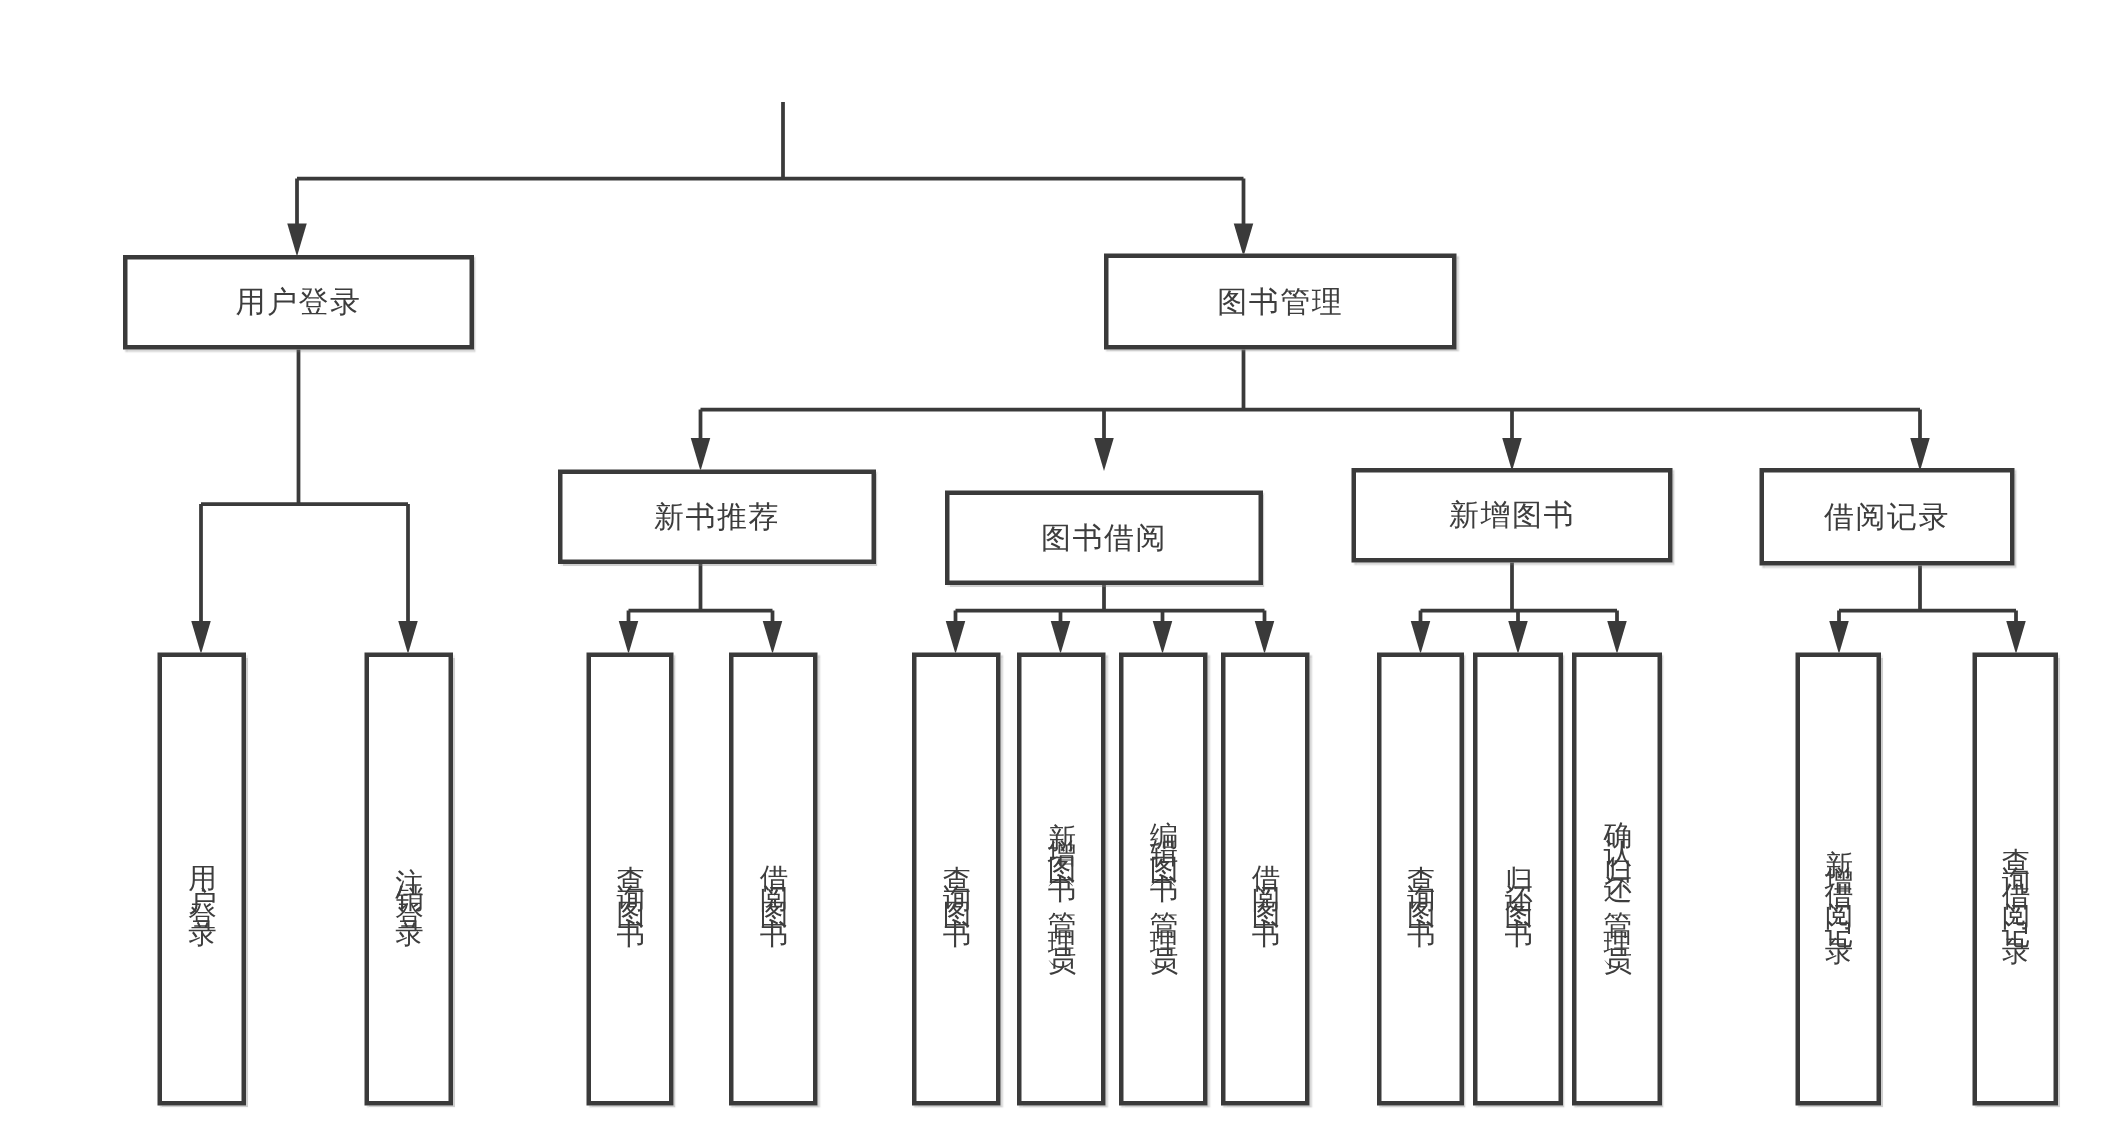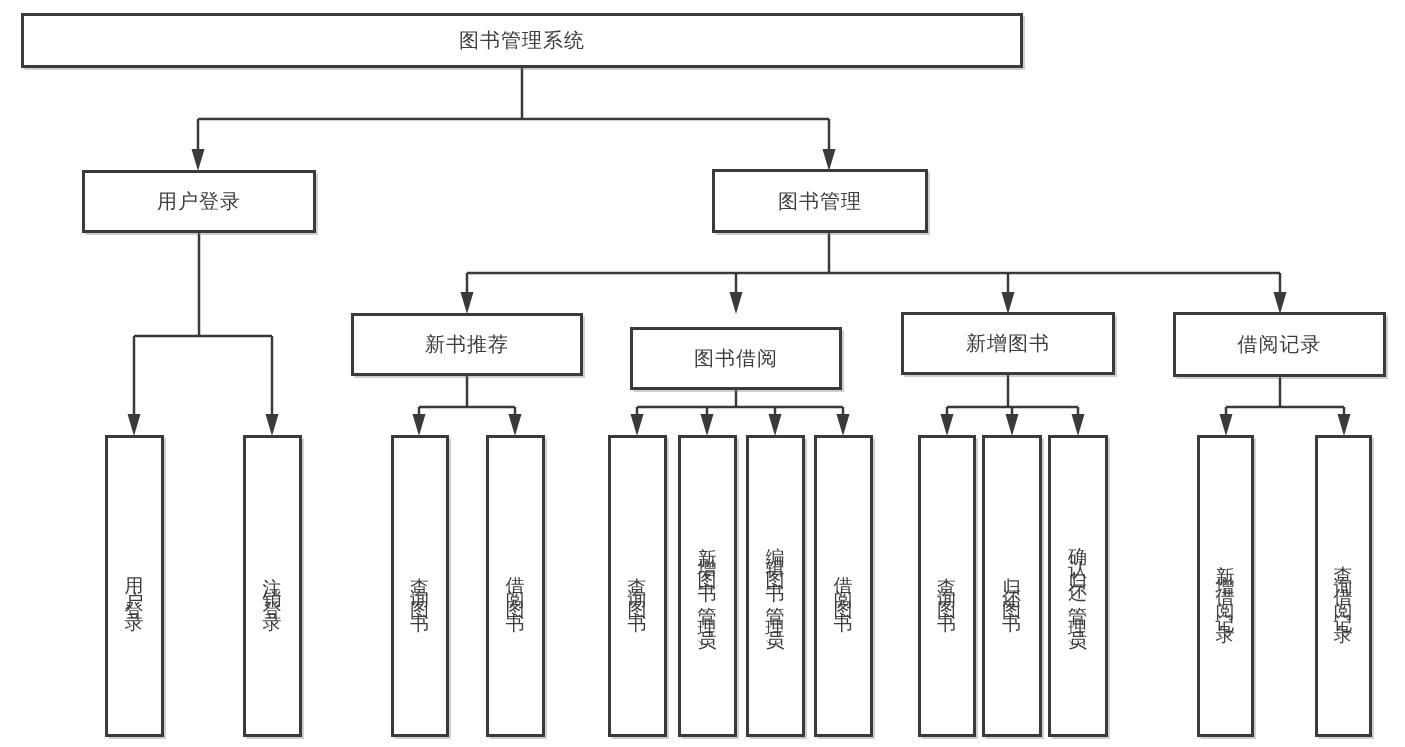--- a/index.html
+++ b/index.html
@@ -101,41 +101,38 @@
         <polygon points="768.5,414 781.5,414 775,436"></polygon>
         <polygon points="836.5,414 849.5,414 843,436"></polygon>
         <polygon points="940.5,414 953.5,414 947,436"></polygon>
         <polygon points="1005.5,414 1018.5,414 1012,436"></polygon>
         <polygon points="1071.5,414 1084.5,414 1078,436"></polygon>
         <polygon points="1219.5,414 1232.5,414 1226,436"></polygon>
         <polygon points="1337.5,414 1350.5,414 1344,436"></polygon>
       </g>
     </svg>
 
-  <div class="box h" style="left:21px;top:13px;width:1002px;height:55px">
-    <span>图书管理系统</span>
-  </div>
 
   <div class="box h" style="left:82px;top:170px;width:234px;height:63px">
     <span>用户登录</span>
   </div>
-  <div class="box h" style="left:712px;top:169px;width:216px;height:64px">
+  <div class="box h" style="left:736px;top:169px;width:235px;height:64px">
     <span>图书管理</span>
   </div>
 
-  <div class="box h" style="left:351px;top:313px;width:232px;height:63px">
+  <div class="box h" style="left:372px;top:313px;width:212px;height:63px">
     <span>新书推荐</span>
   </div>
   <div class="box h" style="left:630px;top:327px;width:212px;height:63px">
     <span>图书借阅</span>
   </div>
   <div class="box h" style="left:901px;top:312px;width:214px;height:63px">
     <span>新增图书</span>
   </div>
-  <div class="box h" style="left:1173px;top:312px;width:213px;height:65px">
+  <div class="box h" style="left:1173px;top:312px;width:170px;height:65px">
     <span>借阅记录</span>
   </div>
 
   <div class="box v" style="left:105px;top:435px;width:59px;height:302px">
     <span class="vtext">用户登录</span>
   </div>
   <div class="box v" style="left:243px;top:435px;width:59px;height:302px">
     <span class="vtext">注销登录</span>
   </div>
 

